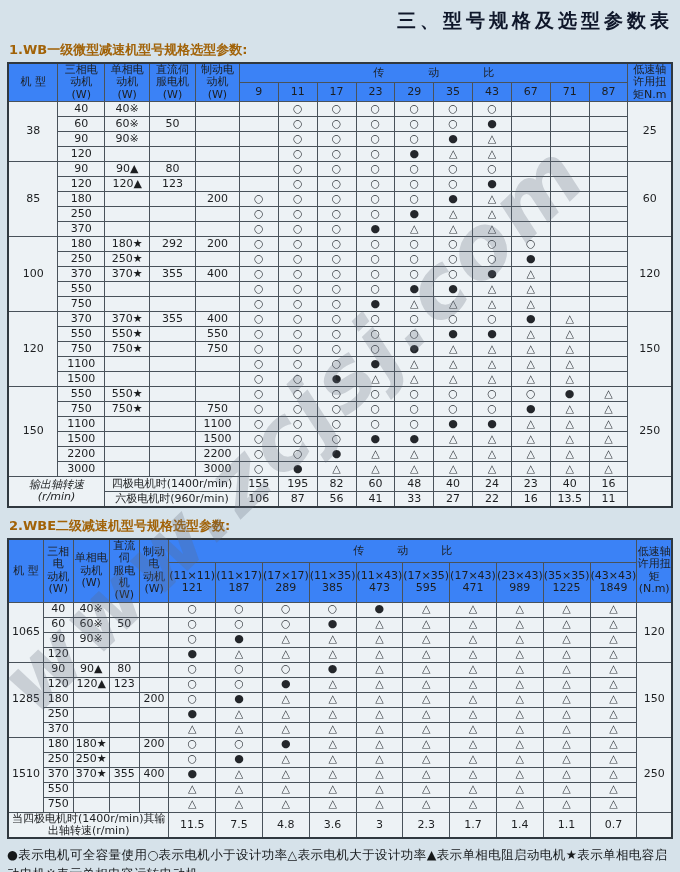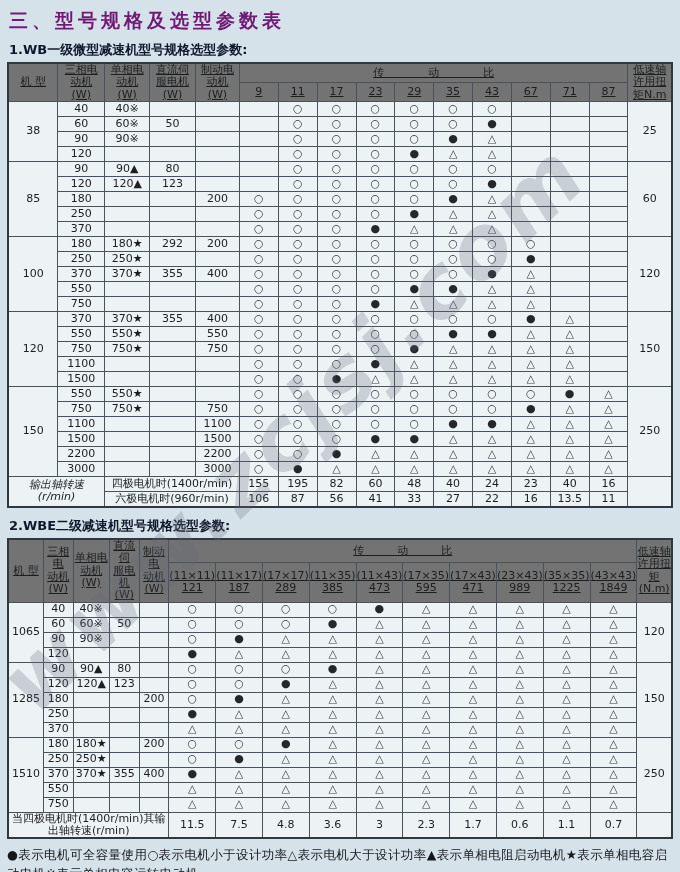--- a/index.html
+++ b/index.html
@@ -11,28 +11,28 @@
     position:relative;overflow:hidden;
   }
   .page{position:relative;padding:6px 7px;}
   .watermark{
     position:absolute;left:-20px;top:660px;
     transform:rotate(-44deg);transform-origin:0 0;
     font-size:86px;font-weight:bold;font-style:italic;
     color:rgba(95,105,118,0.25);letter-spacing:5px;white-space:nowrap;
     z-index:6;pointer-events:none;
   }
-  .title{font-size:19px;font-weight:bold;color:#701a75;letter-spacing:4px;margin:2px 0 7px 2px;}
-  .caption{font-size:13px;font-weight:bold;margin:3px 0 3px 2px;color:#0f172a;}
+  .title{font-size:19px;font-weight:bold;color:#0f172a;letter-spacing:4px;margin:2px 0 7px 2px;text-align:right;}
+  .caption{font-size:13px;font-weight:bold;margin:3px 0 3px 2px;color:#a16207;}
   table.spec{border-collapse:collapse;table-layout:fixed;background:#edf2f5;position:relative;z-index:1;border:2px solid #30383f;}
   .spec th,.spec td{
     border:1px solid #49525a;font-size:11px;text-align:center;
     padding:0;line-height:1.12;height:14px;overflow:hidden;
   }
-  .spec th{background:#737373;font-weight:normal;white-space:pre-line;text-decoration:underline;}
+  .spec th{background:#3b82f6;font-weight:normal;white-space:pre-line;}
   .ratio-group{font-size:13px;height:17px;}
   .ratio-num{font-size:11px;}
   .two-line{font-size:9.5px;line-height:1.3;}
   .model-cell{font-size:11.5px;}
   .num{font-size:11px;}
   .torque-cell{font-size:11.5px;}
   .sym{font-size:12px;color:#2e3338;}
   .s-full{font-size:13px;color:#24272b;}
   .s-tri{font-size:10.5px;color:#363b40;}
   .speed-side{white-space:pre-line;font-size:10.5px;font-style:italic;}
@@ -845,21 +845,21 @@
     <tbody id="t2-foot">
         <tr>
           <td class="speed-type t2-speed-label" colspan="5">当四极电机时(1400r/min)其输出轴转速(r/min)</td>
           <td class="num speed-val">11.5</td>
           <td class="num speed-val">7.5</td>
           <td class="num speed-val">4.8</td>
           <td class="num speed-val">3.6</td>
           <td class="num speed-val">3</td>
           <td class="num speed-val">2.3</td>
           <td class="num speed-val">1.7</td>
-          <td class="num speed-val">0.6</td>
+          <td class="num speed-val">1.4</td>
           <td class="num speed-val">1.1</td>
           <td class="num speed-val">0.7</td>
           <td class="torque-cell"></td>
         </tr>
       </tbody>
   </table>
 
   <div class="footnote">●表示电机可全容量使用○表示电机小于设计功率△表示电机大于设计功率▲表示单相电阻启动电机★表示单相电容启动电机※表示单相电容运转电动机。</div>
 </div>
 

